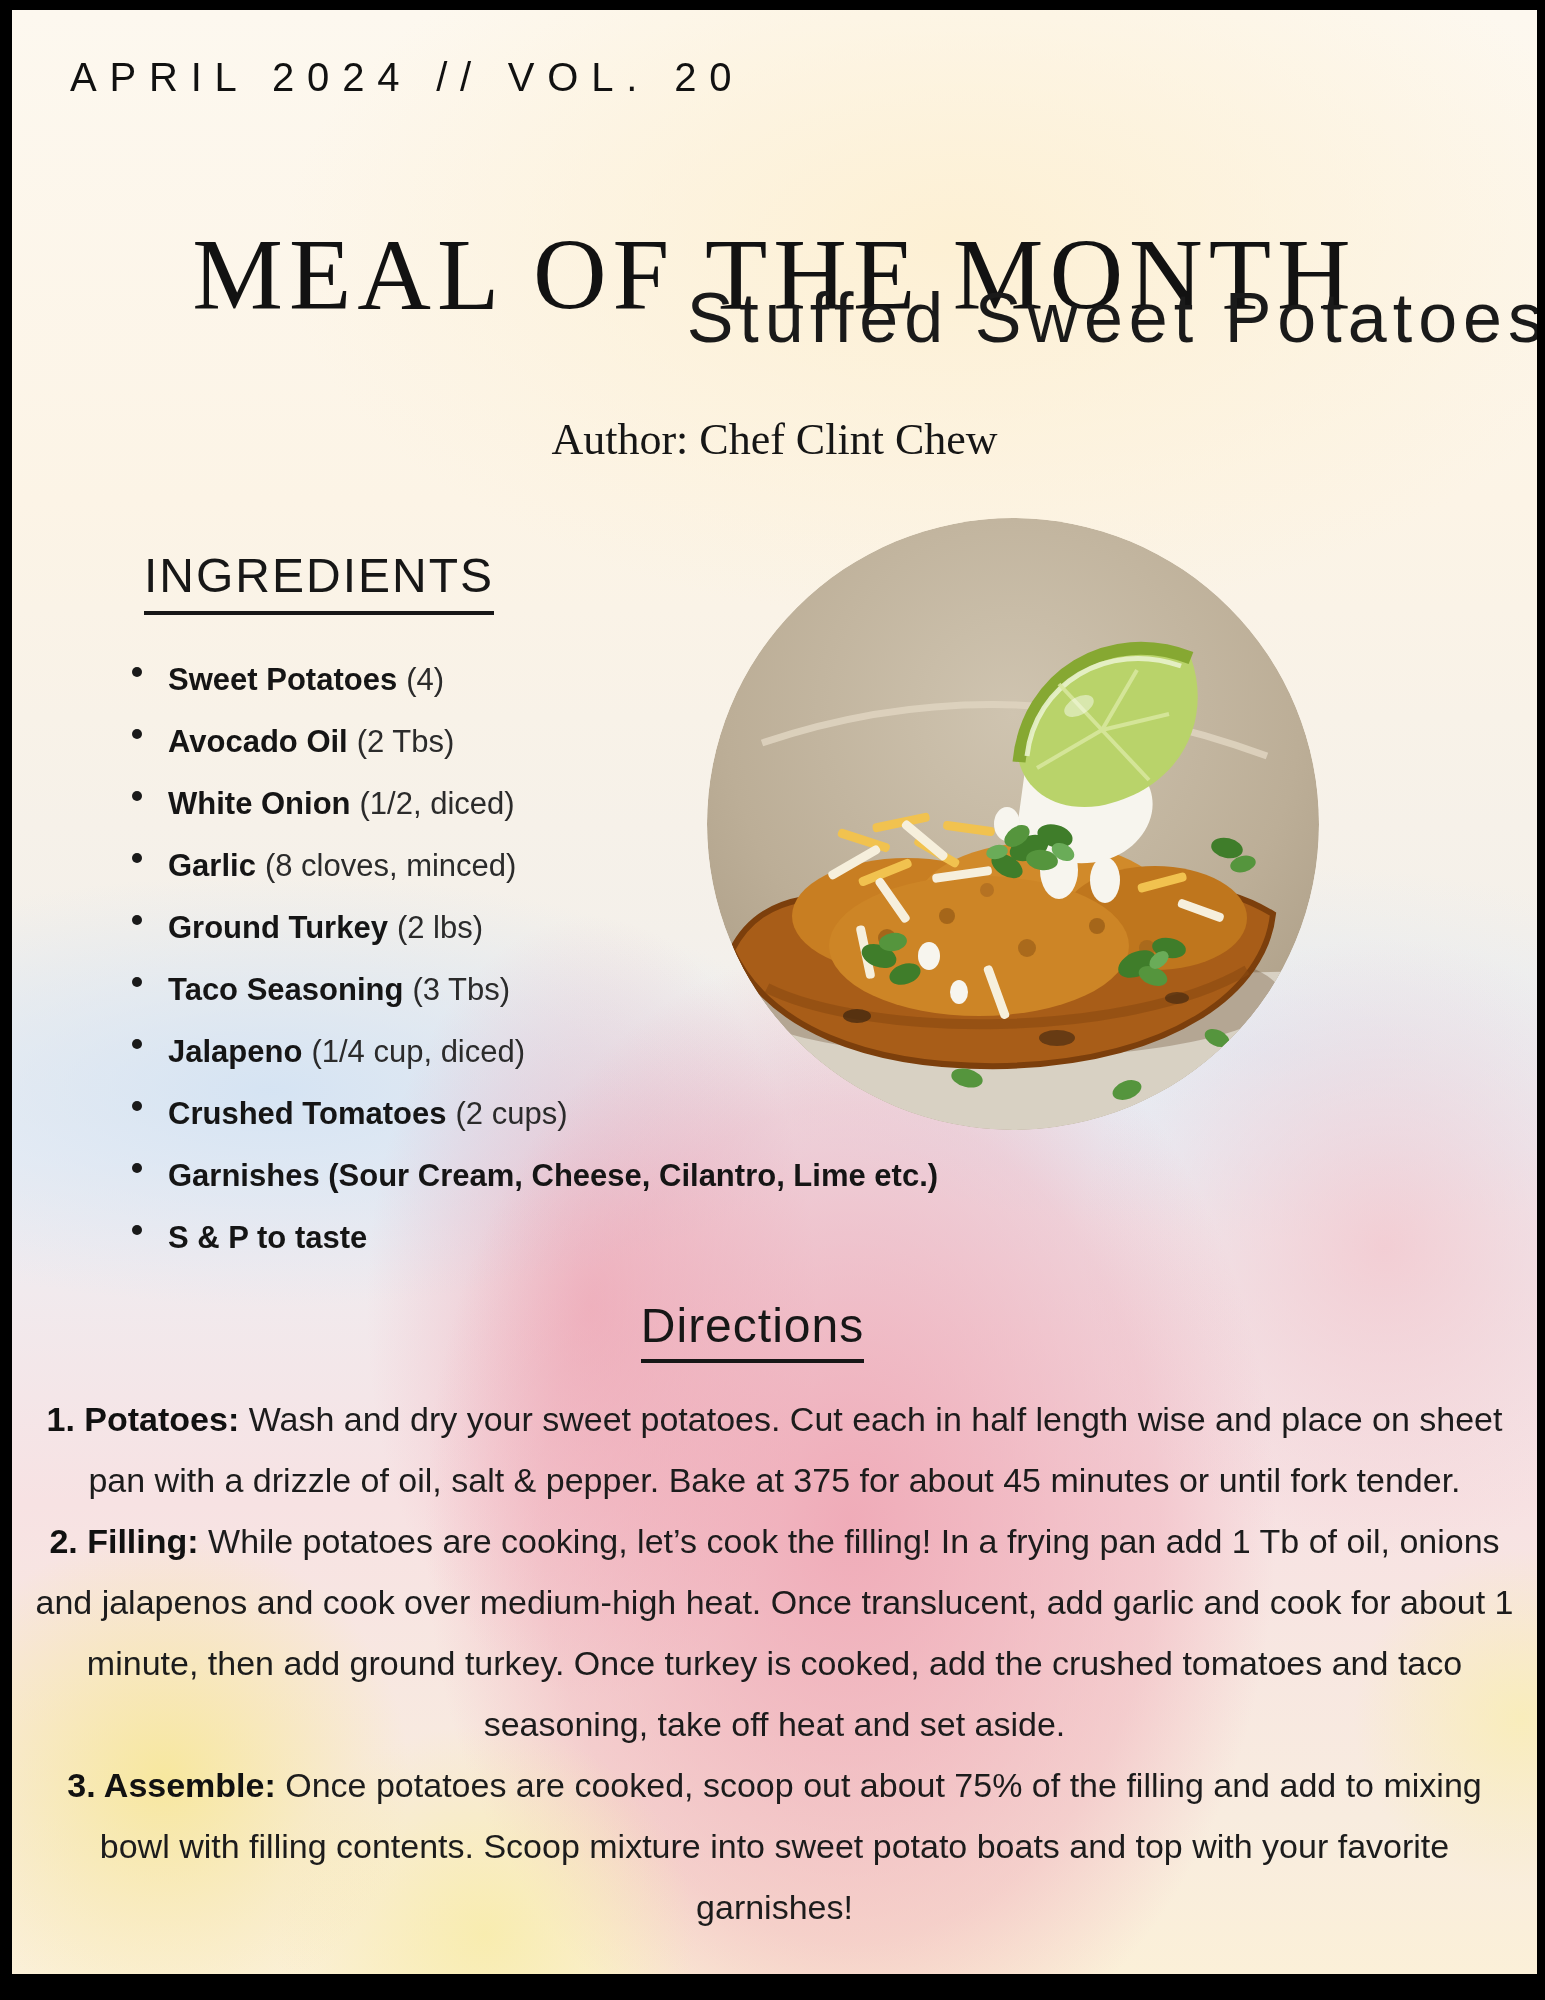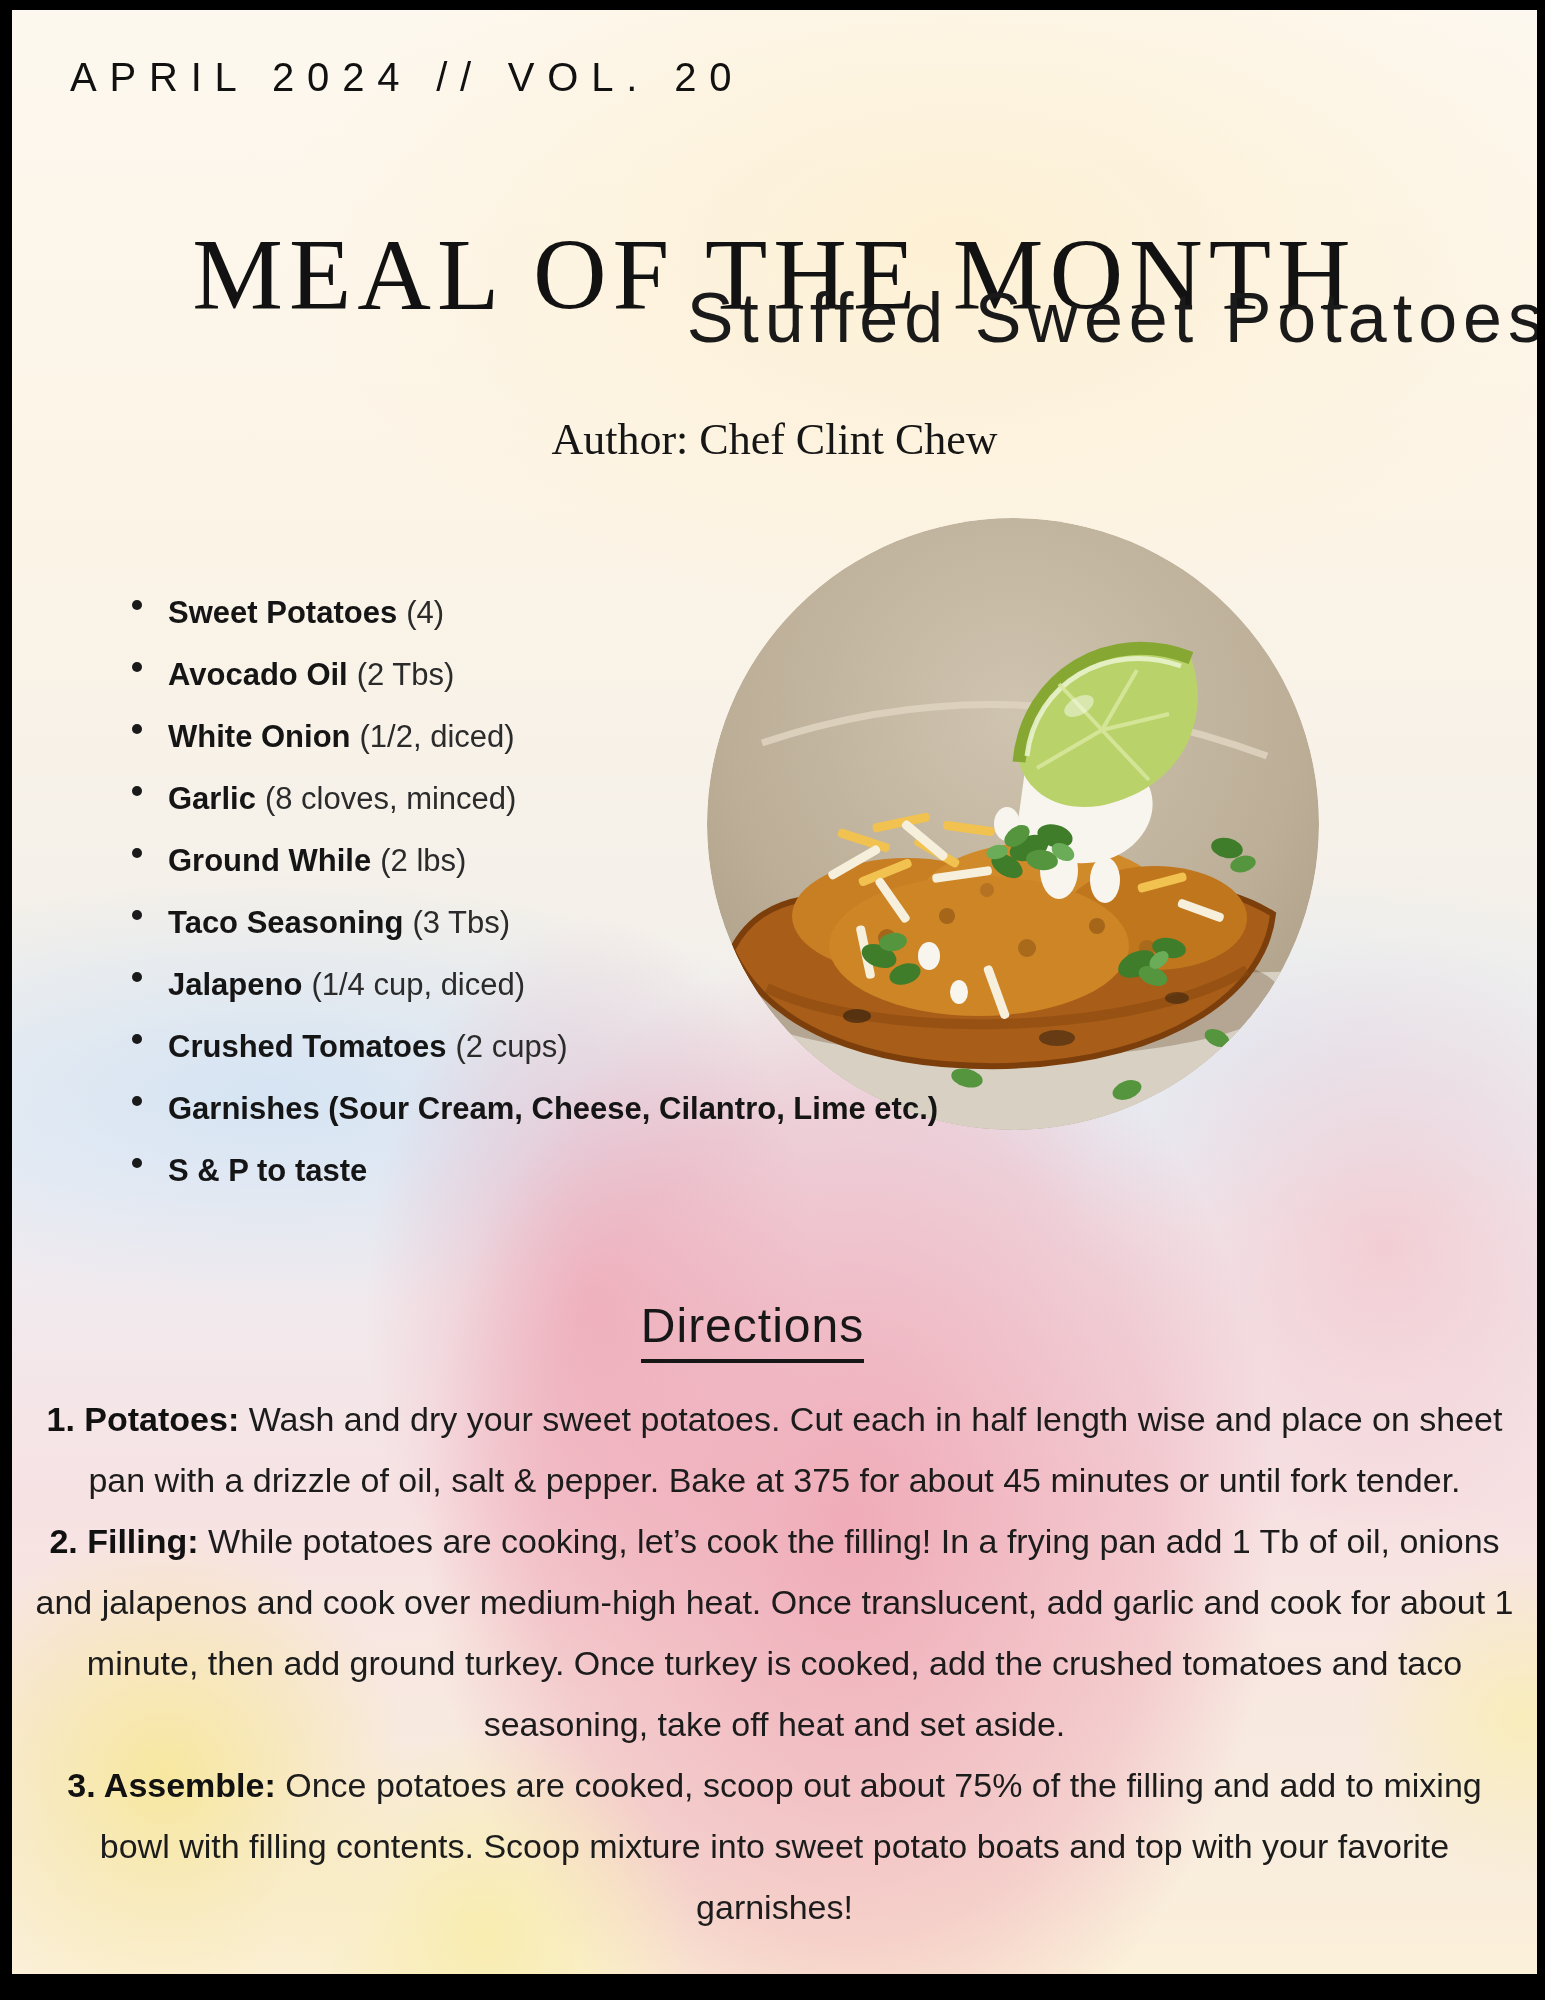--- a/index.html
+++ b/index.html
@@ -202,20 +202,21 @@
             <path d="M395 212 L 462 196"></path>
             <path d="M395 212 L 442 262"></path>
           </g>
           <ellipse cx="372" cy="188" rx="16" ry="9" fill="#ffffff" opacity=".45" transform="rotate(-28 372 188)"></ellipse>
         </g>
       </g>
     </svg>
   </div>
 
   <section class="ingredients">
+    <h2 class="ing-heading">INGREDIENTS</h2>
     <ul class="ing-list">
       <li class="ing-item">
           <span class="bullet"></span>
           <span class="ing-name">Sweet Potatoes</span>
           <span class="ing-detail">(4)</span>
         </li>
       <li class="ing-item">
           <span class="bullet"></span>
           <span class="ing-name">Avocado Oil</span>
           <span class="ing-detail">(2 Tbs)</span>
@@ -225,21 +226,21 @@
           <span class="ing-name">White Onion</span>
           <span class="ing-detail">(1/2, diced)</span>
         </li>
       <li class="ing-item">
           <span class="bullet"></span>
           <span class="ing-name">Garlic</span>
           <span class="ing-detail">(8 cloves, minced)</span>
         </li>
       <li class="ing-item">
           <span class="bullet"></span>
-          <span class="ing-name">Ground While</span>
+          <span class="ing-name">Ground Turkey</span>
           <span class="ing-detail">(2 lbs)</span>
         </li>
       <li class="ing-item">
           <span class="bullet"></span>
           <span class="ing-name">Taco Seasoning</span>
           <span class="ing-detail">(3 Tbs)</span>
         </li>
       <li class="ing-item">
           <span class="bullet"></span>
           <span class="ing-name">Jalapeno</span>

